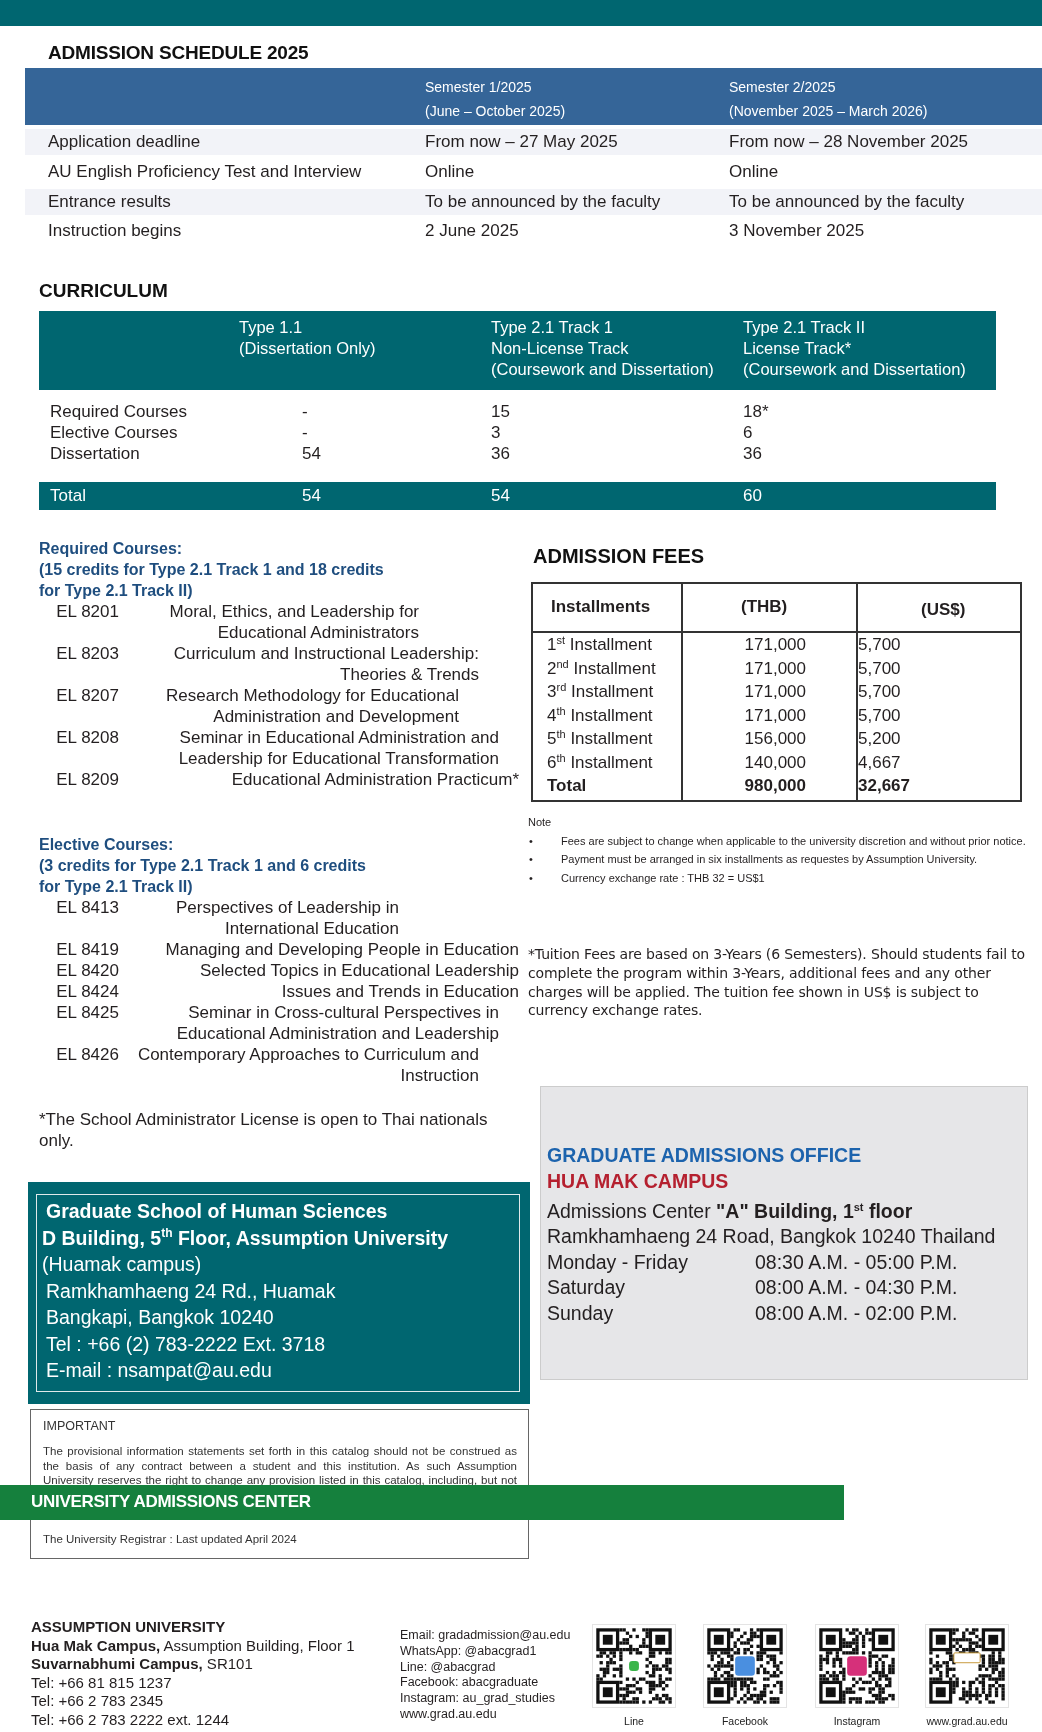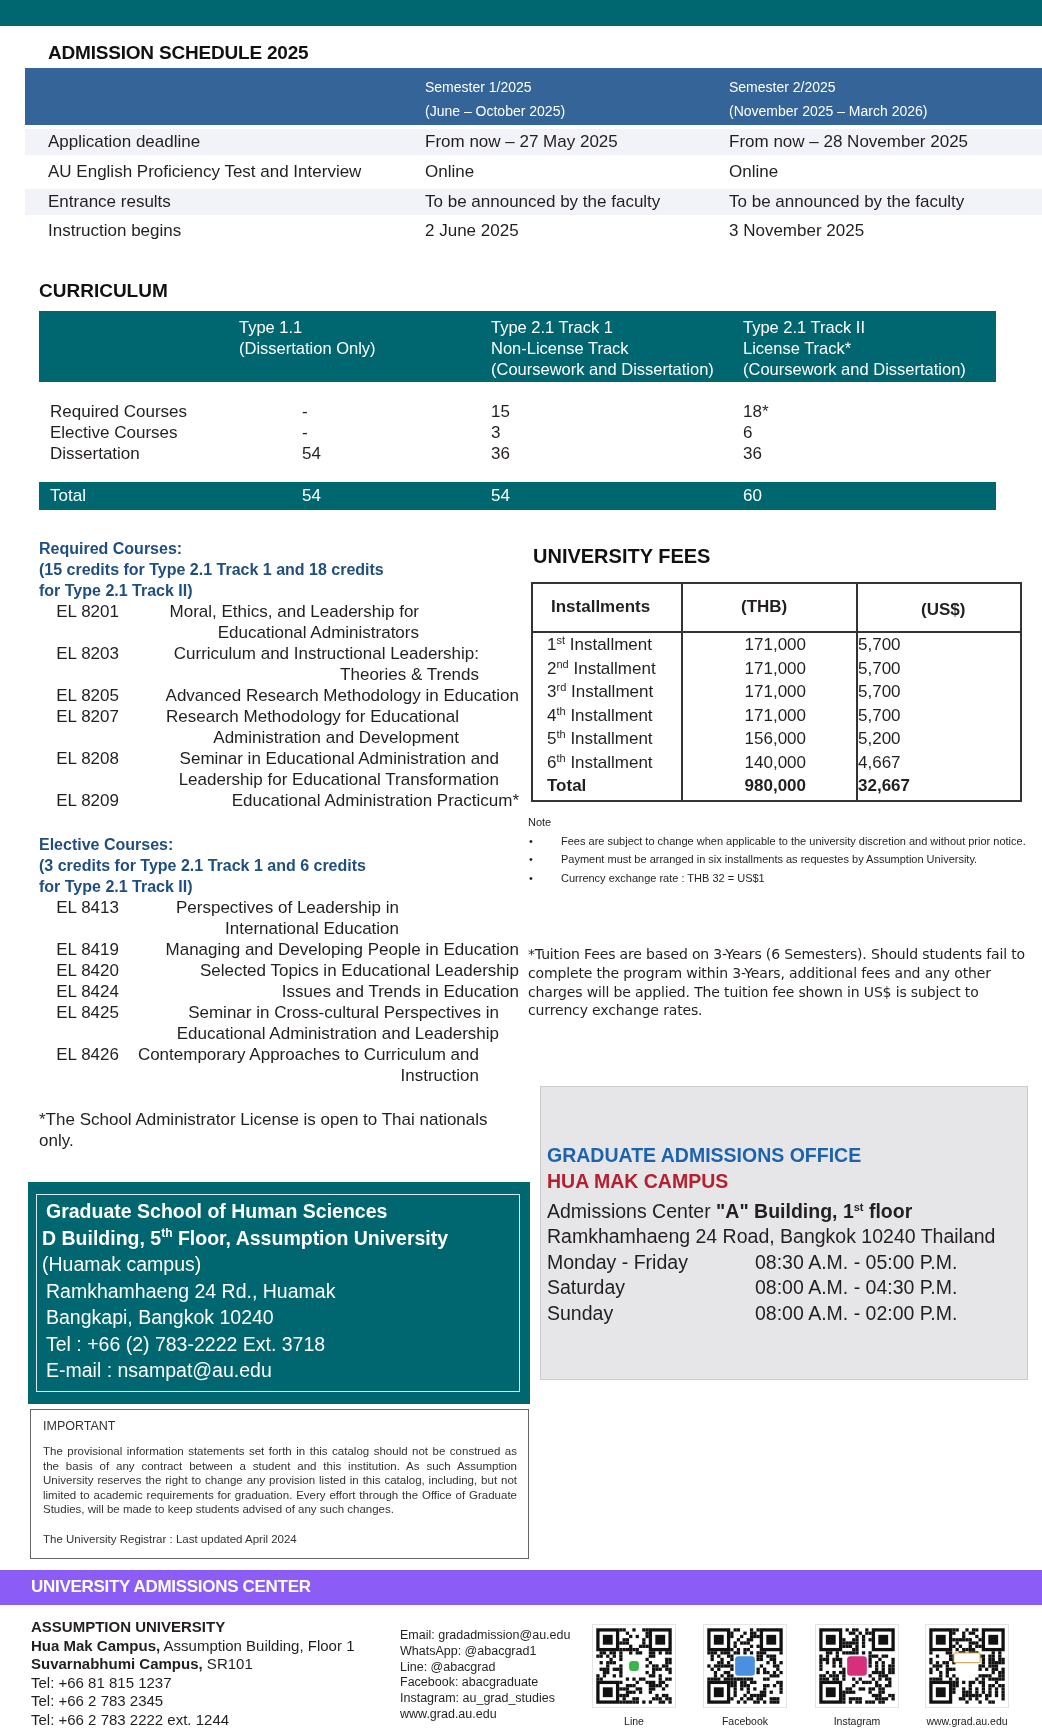--- a/index.html
+++ b/index.html
@@ -14,21 +14,21 @@
   #sched-title { left: 48px; top: 42px; font-size: 19px; font-weight: bold; color: #111; letter-spacing: -0.2px; }
   #sched-head { left: 25px; top: 68px; width: 1017px; height: 57px; background: #356598; }
   .sched-hcell { position: absolute; top: 7px; color: #fff; font-size: 14px; line-height: 24px; }
   .sched-row { position: absolute; left: 25px; width: 1017px; height: 26px; font-size: 17px; line-height: 26px; }
   .sched-row.shaded { background: #f2f3f8; }
   .sched-row span { position: absolute; top: 0; }
   .c0 { left: 23px; } .c1 { left: 400px; } .c2 { left: 704px; }
 
   
   #curr-title { left: 39px; top: 280px; font-size: 19px; font-weight: bold; color: #111; }
-  #curr-head { left: 39px; top: 311px; width: 957px; height: 71px; background: #006670; }
+  #curr-head { left: 39px; top: 311px; width: 957px; height: 79px; background: #006670; }
   .curr-hcell { position: absolute; top: 6px; color: #fff; font-size: 16.5px; line-height: 21px; }
   .ch1 { left: 200px; } .ch2 { left: 452px; } .ch3 { left: 704px; }
   .curr-row { position: absolute; left: 39px; width: 957px; height: 21px; font-size: 17px; line-height: 21px; }
   .curr-row span { position: absolute; top: 0; }
   .cc0 { left: 11px; } .cc1 { left: 263px; } .cc2 { left: 452px; } .cc3 { left: 704px; }
   #curr-total { left: 39px; top: 482px; width: 957px; height: 28px; background: #006670; color: #fff; font-size: 17px; line-height: 28px; }
   #curr-total span { position: absolute; top: 0; }
 
   
   .course-head { color: #1f4e7f; font-weight: bold; font-size: 16px; line-height: 21px; }
@@ -72,21 +72,21 @@
   #school-box .bold { font-weight: bold; }
   #school-box sup { font-size: 12px; vertical-align: top; line-height: 16px; }
 
   
   #important-box { left: 30px; top: 1409px; width: 499px; height: 150px; border: 1.5px solid #666; }
   #important-box .t { position: absolute; left: 12px; top: 9px; font-size: 12.5px; color: #333; }
   #important-box .p { position: absolute; left: 12px; top: 34px; width: 474px; font-size: 11.5px; line-height: 14.6px; color: #333; text-align: justify; }
   #important-box .u { position: absolute; left: 12px; top: 123px; font-size: 11.5px; color: #333; }
 
   
-  #footer-band { left: 0; top: 1570px; width: 1042px; height: 35px; background: #8b5cf6; }
+  #footer-band { left: 0; top: 1485px; width: 844px; height: 35px; background: #15803d; }
   #footer-band span { position: absolute; left: 31px; top: 7px; color: #fff; font-size: 17px; font-weight: bold; letter-spacing: -0.3px; }
   #footer-left { left: 31px; top: 1618px; font-size: 15px; line-height: 18.6px; }
   #footer-left .b { font-weight: bold; }
   #footer-mid { left: 400px; top: 1628px; font-size: 12.5px; line-height: 15.8px; }
 
   .qr { position: absolute; top: 1624px; width: 84px; height: 84px; background: #fff; border: 1px solid #e4e4e4; }
   .qr svg { width: 100%; height: 100%; display: block; }
   .qr-label { position: absolute; top: 1715px; width: 110px; text-align: center; font-size: 10.5px; color: #222; }
 </style>
 </head>
@@ -177,24 +177,20 @@
   <div class="course-list">
     <div class="course">
         <span class="code">EL 8201</span>
         <span class="title" style="padding-right:100px">Moral, Ethics, and Leadership for Educational Administrators</span>
       </div>
     <div class="course">
         <span class="code">EL 8203</span>
         <span class="title" style="padding-right:40px">Curriculum and Instructional Leadership: Theories &amp; Trends</span>
       </div>
     <div class="course">
-        <span class="code">EL 8205</span>
-        <span class="title" style="white-space:nowrap">Advanced Research Methodology in Education</span>
-      </div>
-    <div class="course">
         <span class="code">EL 8207</span>
         <span class="title" style="padding-right:60px">Research Methodology for Educational Administration and Development</span>
       </div>
     <div class="course">
         <span class="code">EL 8208</span>
         <span class="title" style="padding-right:20px">Seminar in Educational Administration and Leadership for Educational Transformation</span>
       </div>
     <div class="course">
         <span class="code">EL 8209</span>
         <span class="title">Educational Administration Practicum*</span>
@@ -231,21 +227,21 @@
       </div>
     <div class="course">
         <span class="code">EL 8426</span>
         <span class="title" style="padding-right:40px">Contemporary Approaches to Curriculum and Instruction</span>
       </div>
   </div>
 </div>
 
 <div id="license-note" class="abs">*The School Administrator License is open to Thai nationals only.</div>
 
-<div id="fees-title" class="abs">UNIVERSITY FEES</div>
+<div id="fees-title" class="abs">ADMISSION FEES</div>
 <div id="fees-table" class="abs">
   <div class="vline" style="left:148px"></div>
   <div class="vline" style="left:323px"></div>
   <div class="hline"></div>
   <span class="fees-h" style="left:18px">Installments</span>
   <span class="fees-h" style="left:208px">(THB)</span>
   <span class="fees-h" style="left:388px; top:16px">(US$)</span>
 
   <div class="fees-row" style="top:49px">
     <span class="fl"><span style="position:static">1</span><sup>st</sup> <span style="position:static">Installment</span></span>

